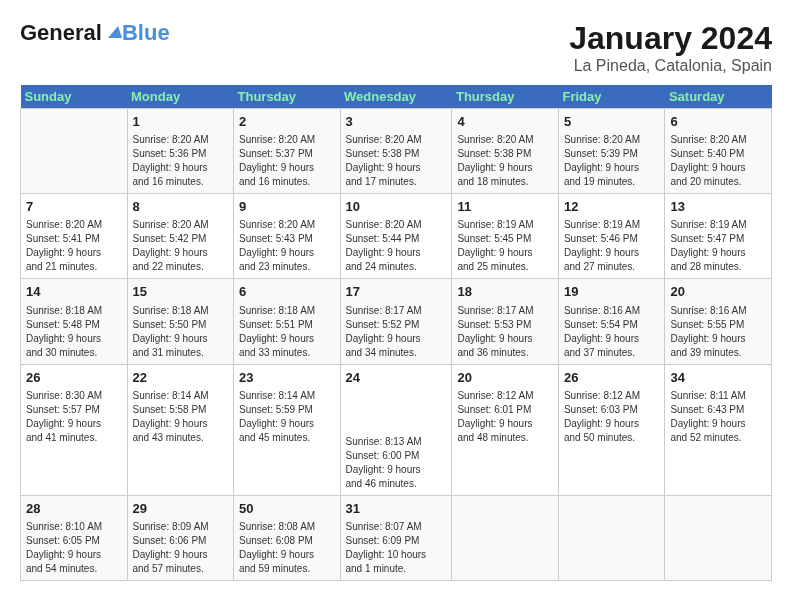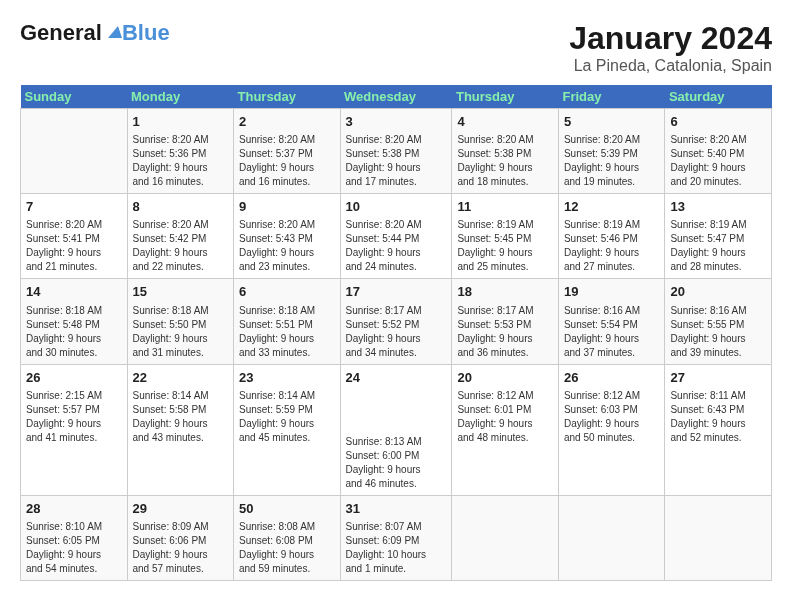--- a/index.html
+++ b/index.html
@@ -251,21 +251,21 @@
           <span class="day-num">20</span>
           <div class="cell-content" style="white-space: pre-line;">Sunrise: 8:16 AM
 Sunset: 5:55 PM
 Daylight: 9 hours
 and 39 minutes.</div>
         </td>
       </tr>
       <tr>
         <td>
           <span class="day-num">26</span>
-          <div class="cell-content" style="white-space: pre-line;">Sunrise: 2:15 AM
+          <div class="cell-content" style="white-space: pre-line;">Sunrise: 8:30 AM
 Sunset: 5:57 PM
 Daylight: 9 hours
 and 41 minutes.</div>
         </td>
         <td>
           <span class="day-num">22</span>
           <div class="cell-content" style="white-space: pre-line;">Sunrise: 8:14 AM
 Sunset: 5:58 PM
 Daylight: 9 hours
 and 43 minutes.</div>
@@ -292,21 +292,21 @@
 and 48 minutes.</div>
         </td>
         <td>
           <span class="day-num">26</span>
           <div class="cell-content" style="white-space: pre-line;">Sunrise: 8:12 AM
 Sunset: 6:03 PM
 Daylight: 9 hours
 and 50 minutes.</div>
         </td>
         <td>
-          <span class="day-num">27</span>
+          <span class="day-num">34</span>
           <div class="cell-content" style="white-space: pre-line;">Sunrise: 8:11 AM
 Sunset: 6:43 PM
 Daylight: 9 hours
 and 52 minutes.</div>
         </td>
       </tr>
       <tr>
         <td>
           <span class="day-num">28</span>
           <div class="cell-content" style="white-space: pre-line;">Sunrise: 8:10 AM

